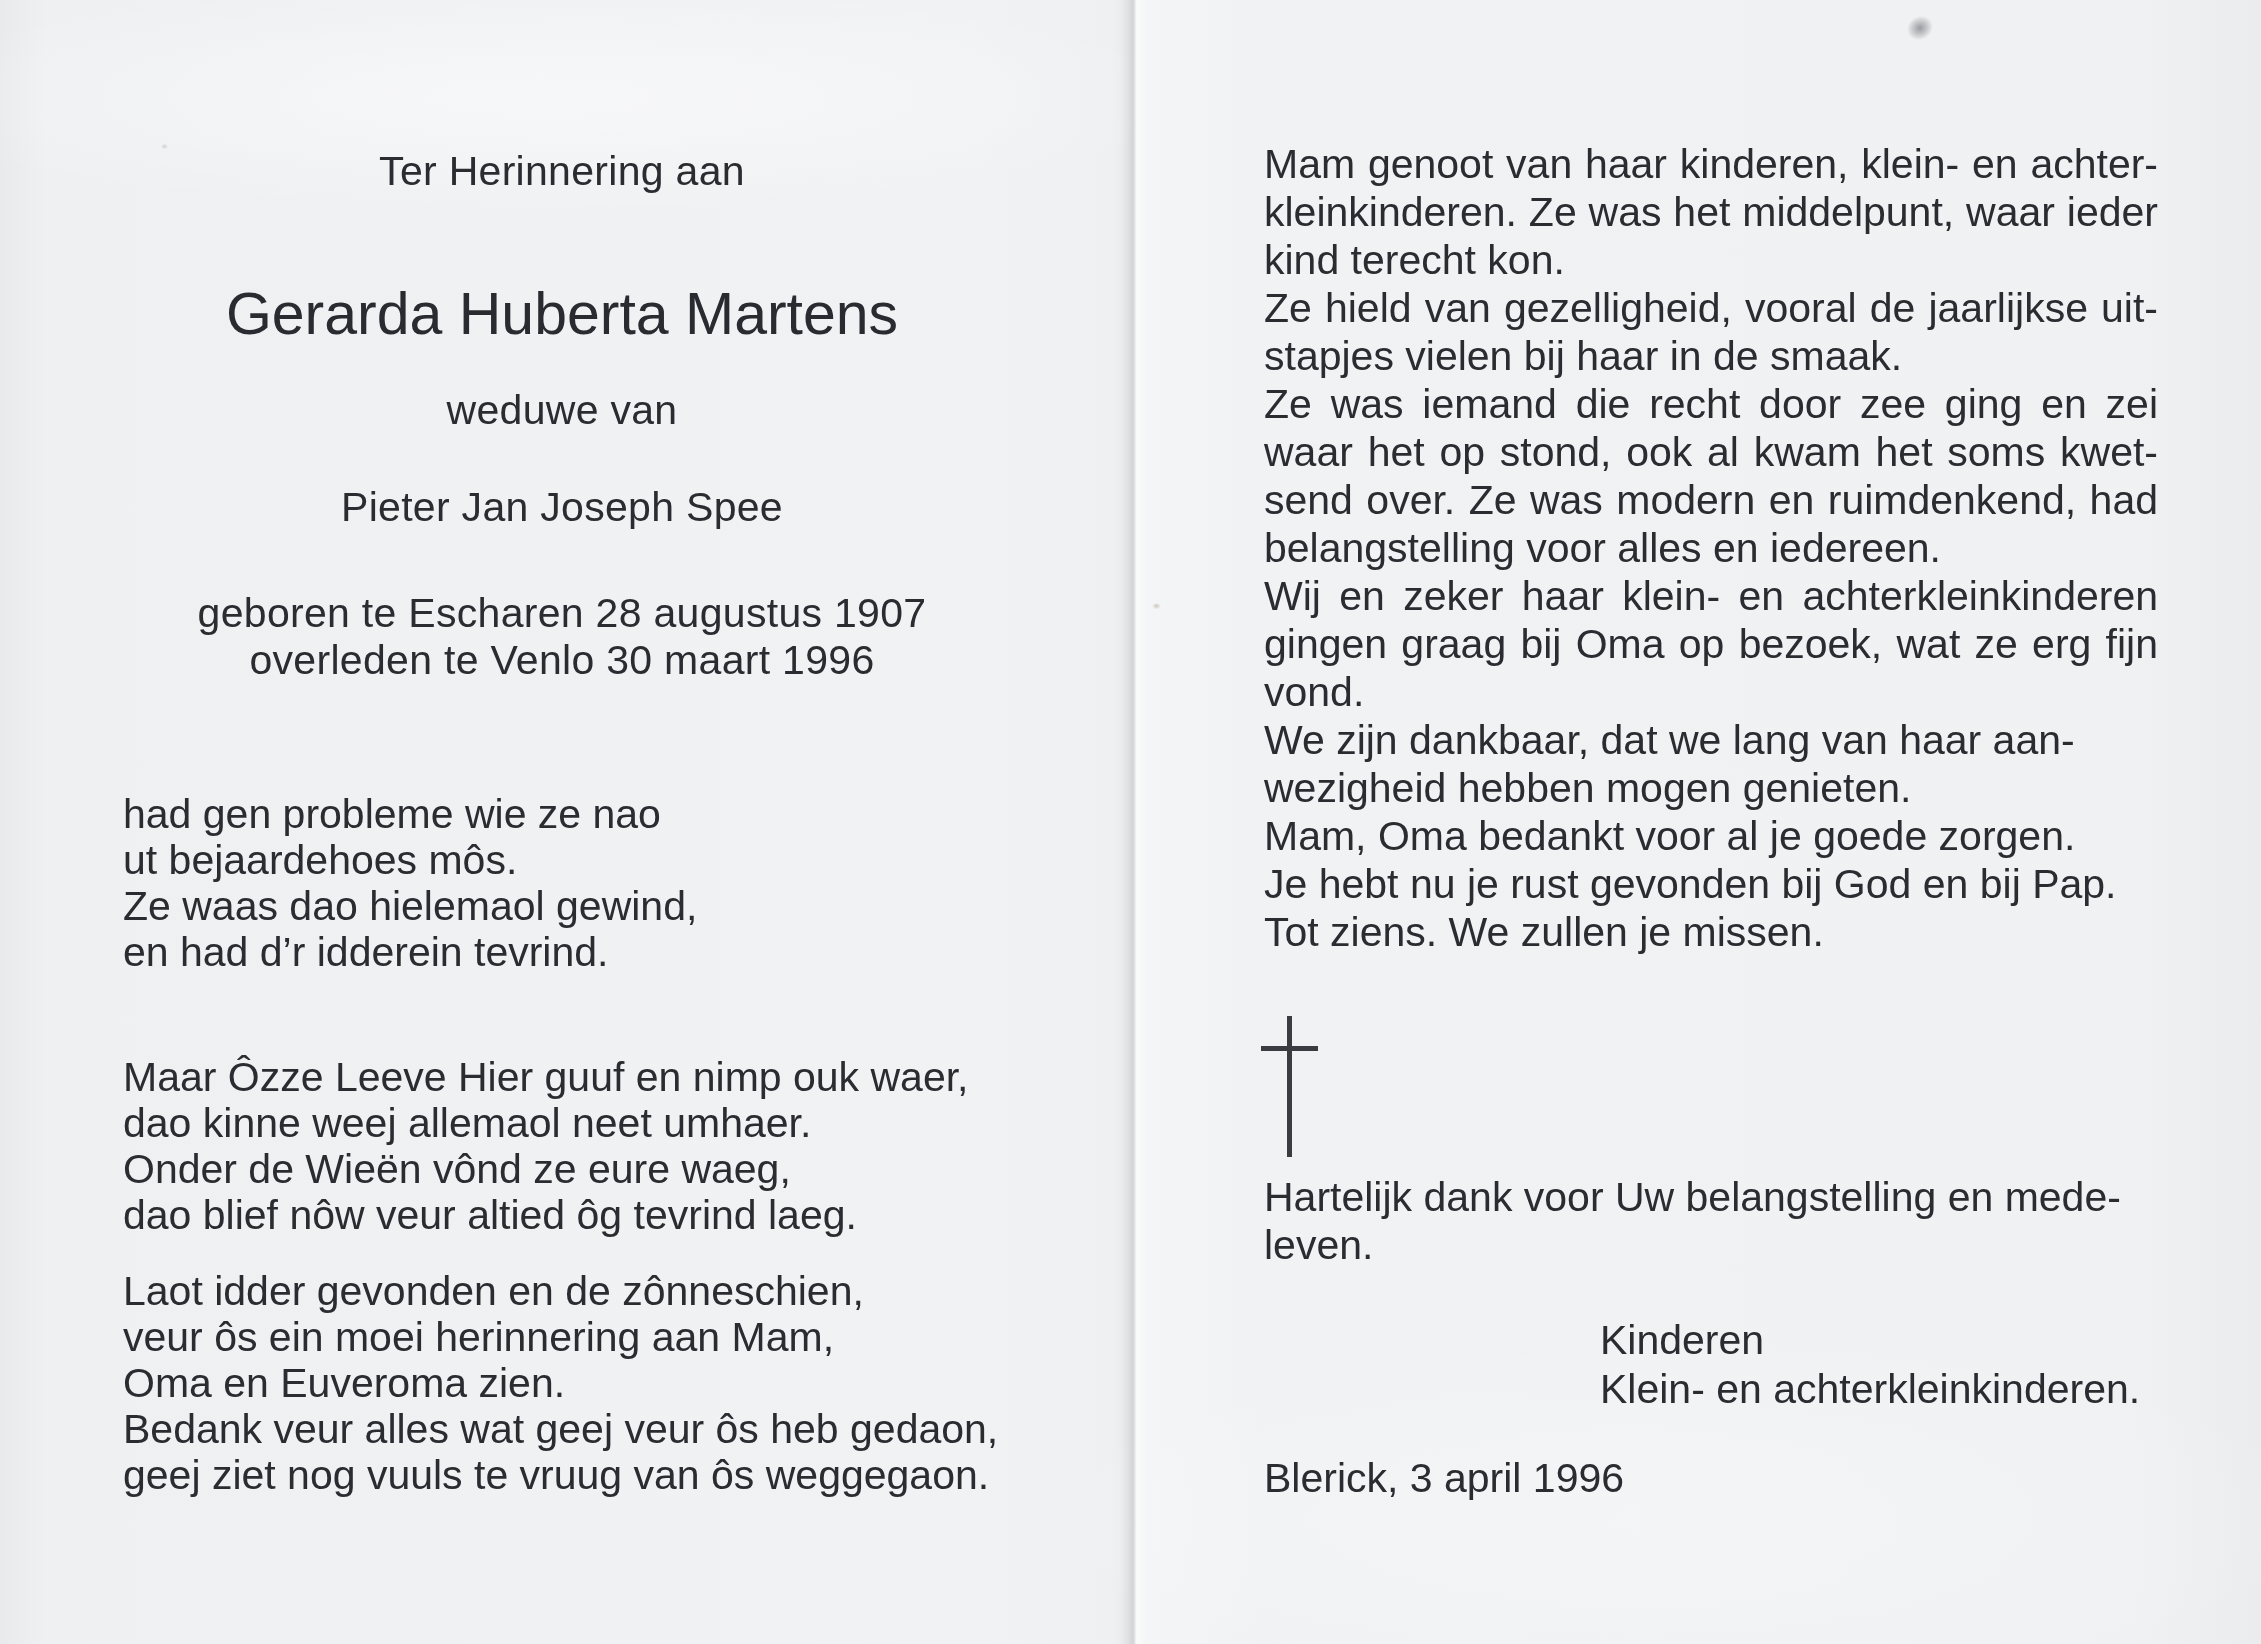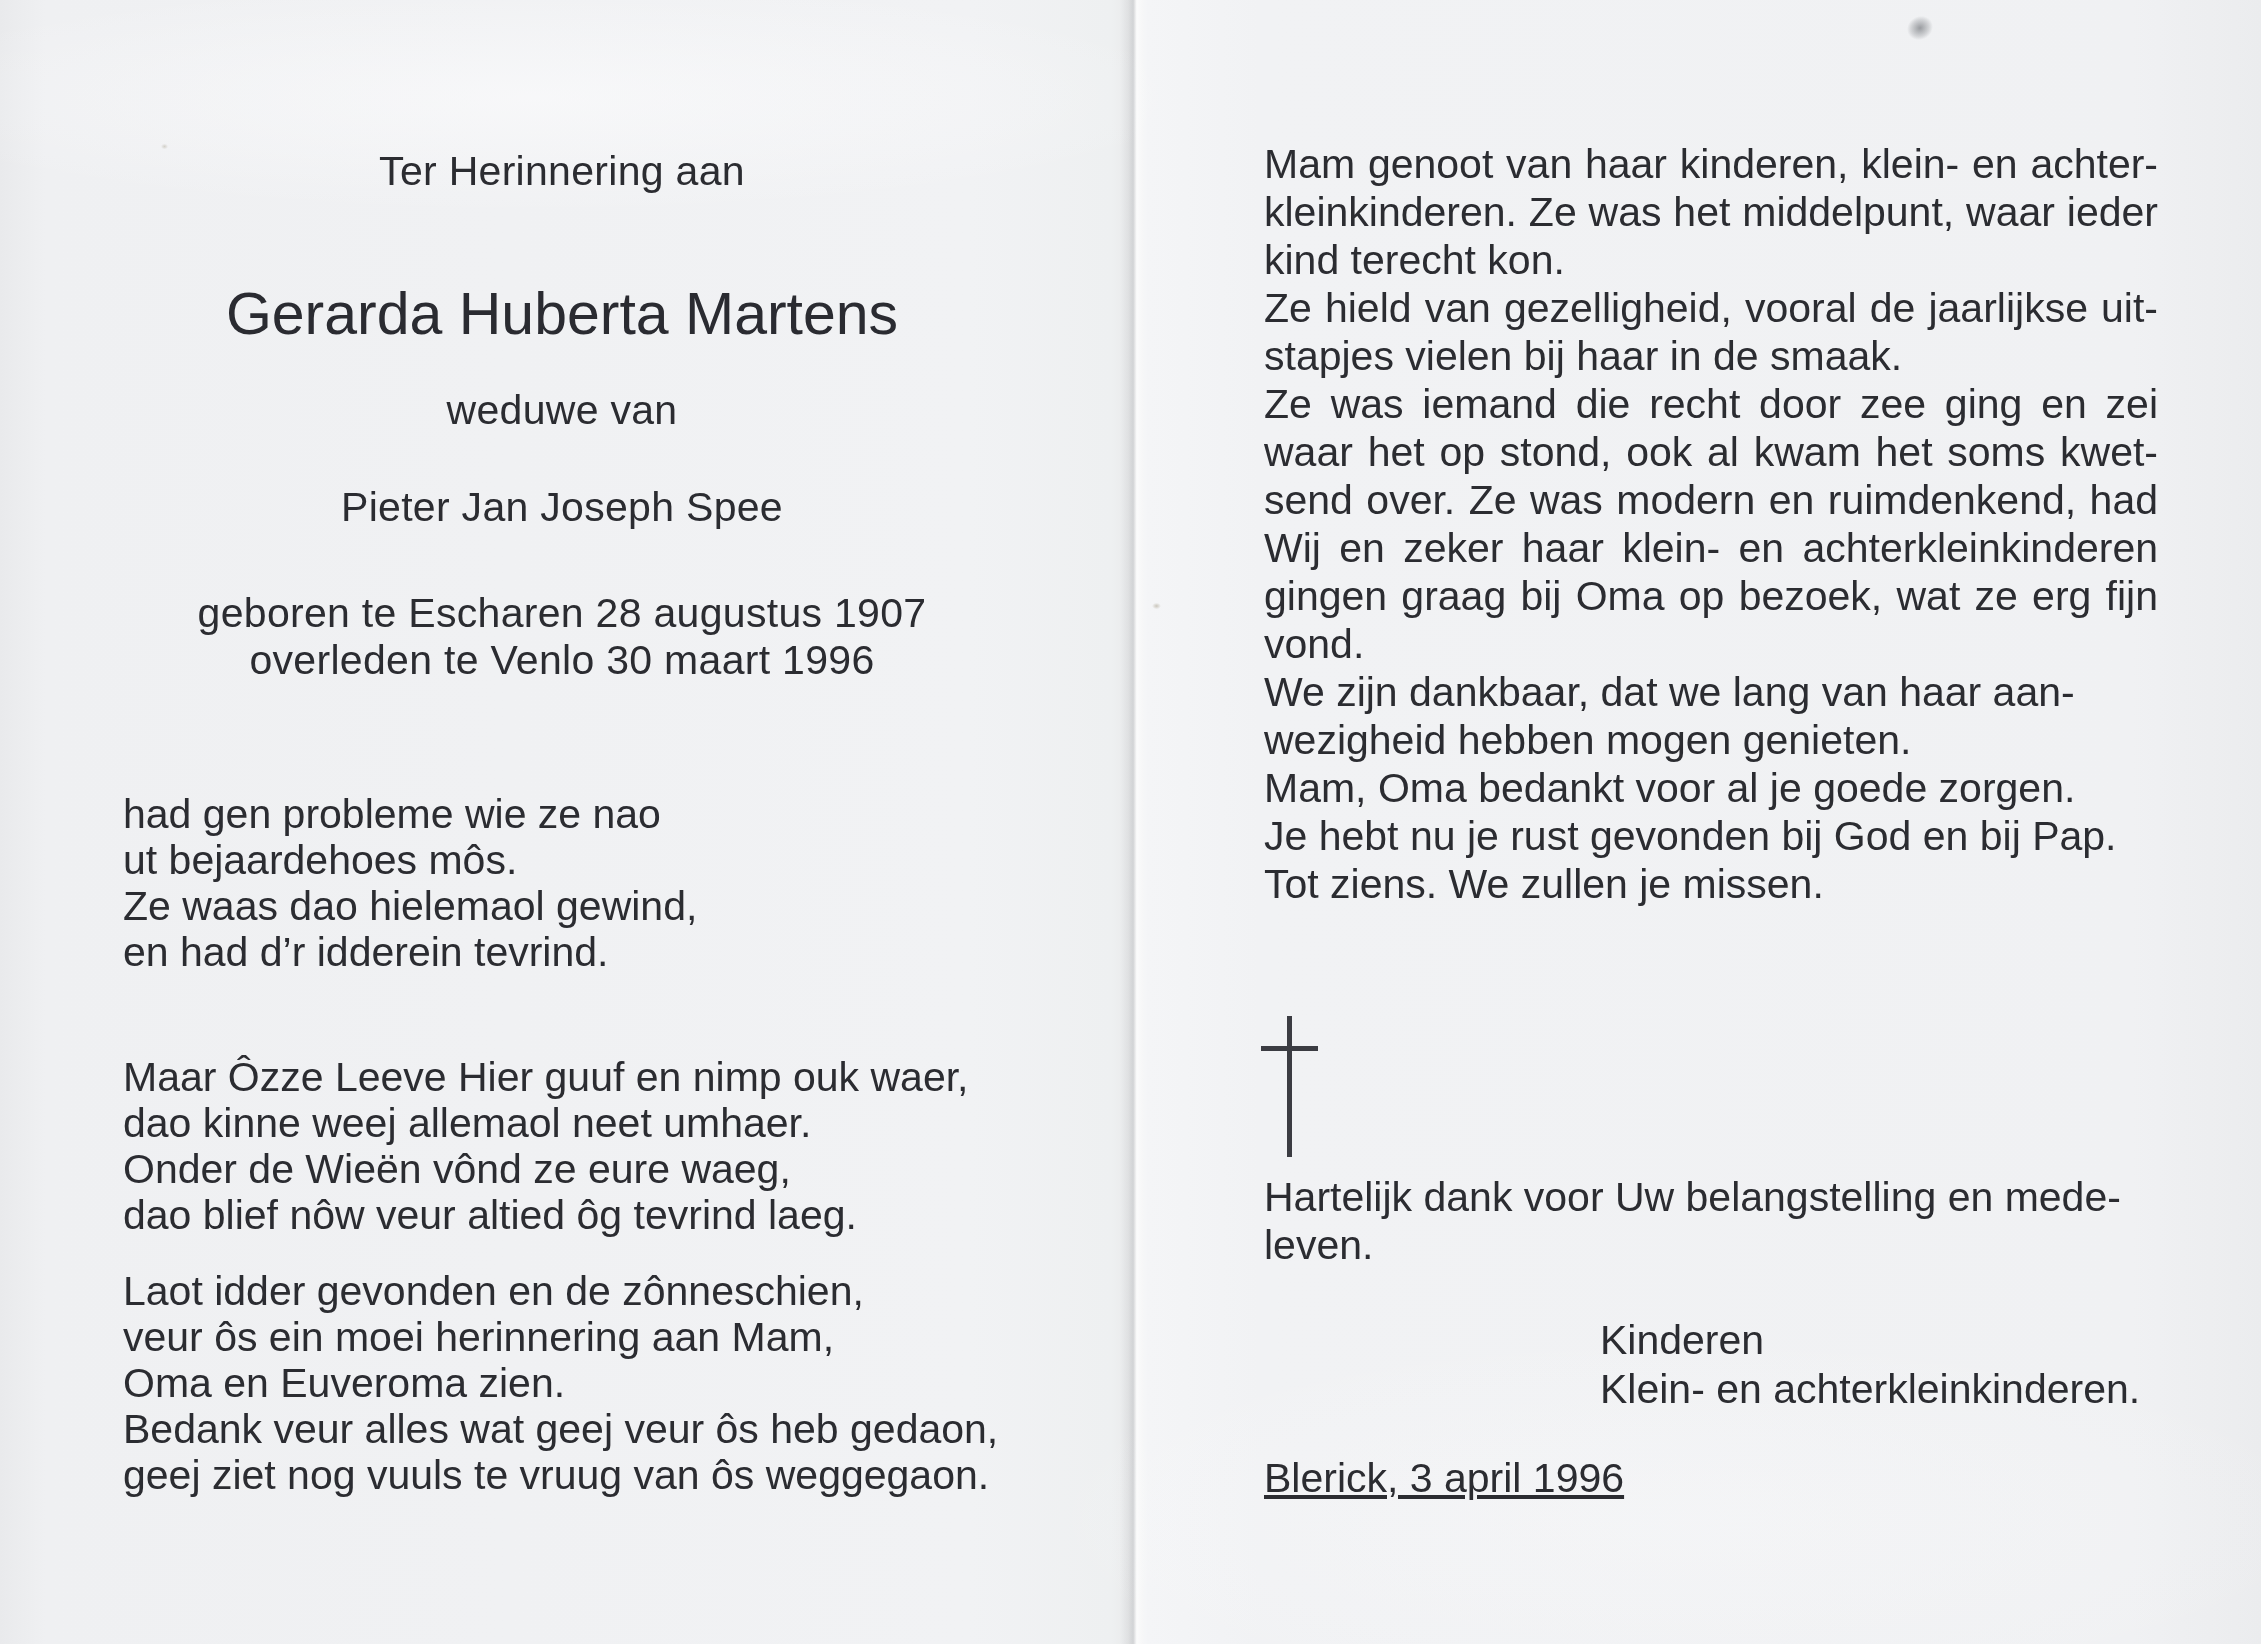--- a/index.html
+++ b/index.html
@@ -40,21 +40,21 @@
   .lp-dates{left:13px;width:1098px;text-align:center;font-size:41px;line-height:47px;letter-spacing:0.3px;}
   .stanza{left:123px;width:956px;text-align:left;font-size:41px;line-height:46px;letter-spacing:0px;}
   .pline{white-space:nowrap;}
 
   
   .rp-body{left:1264px;top:140px;width:894px;font-size:41px;line-height:48px;}
   .rline{display:block;}
   .rline.just{text-align:justify;text-align-last:justify;}
   .rp-thanks{left:1264px;top:1173px;width:917px;font-size:41px;line-height:48px;}
   .rp-signature{left:1600px;top:1316px;width:581px;font-size:41px;line-height:49px;}
-  .rp-dateline{left:1264px;top:1458px;width:581px;font-size:41px;line-height:41px;text-decoration:underline;}
+  .rp-dateline{left:1264px;top:1458px;width:581px;font-size:41px;line-height:41px;}
 
   
   .cross{left:1257px;top:1016px;width:71px;height:141px;}
   .cross .v{position:absolute;left:30px;top:0;width:4.5px;height:141px;background:#3b3c42;}
   .cross .h{position:absolute;left:3.9px;top:30px;width:57px;height:4.5px;background:#3b3c42;}
 </style>
 </head>
 <body>
 
 <div class="canvas">
@@ -96,20 +96,21 @@
   <div>
     <div class="abs rp-body">
       <div class="rline just">Mam genoot van haar kinderen, klein- en achter-</div>
       <div class="rline just">kleinkinderen. Ze was het middelpunt, waar ieder</div>
       <div class="rline">kind terecht kon.</div>
       <div class="rline just">Ze hield van gezelligheid, vooral de jaarlijkse uit-</div>
       <div class="rline">stapjes vielen bij haar in de smaak.</div>
       <div class="rline just">Ze was iemand die recht door zee ging en zei</div>
       <div class="rline just">waar het op stond, ook al kwam het soms kwet-</div>
       <div class="rline just">send over. Ze was modern en ruimdenkend, had</div>
+      <div class="rline">belangstelling voor alles en iedereen.</div>
       <div class="rline just">Wij en zeker haar klein- en achterkleinkinderen</div>
       <div class="rline just">gingen graag bij Oma op bezoek, wat ze erg fijn</div>
       <div class="rline">vond.</div>
       <div class="rline">We zijn dankbaar, dat we lang van haar aan-</div>
       <div class="rline">wezigheid hebben mogen genieten.</div>
       <div class="rline">Mam, Oma bedankt voor al je goede zorgen.</div>
       <div class="rline">Je hebt nu je rust gevonden bij God en bij Pap.</div>
       <div class="rline">Tot ziens. We zullen je missen.</div>
     </div>
 

